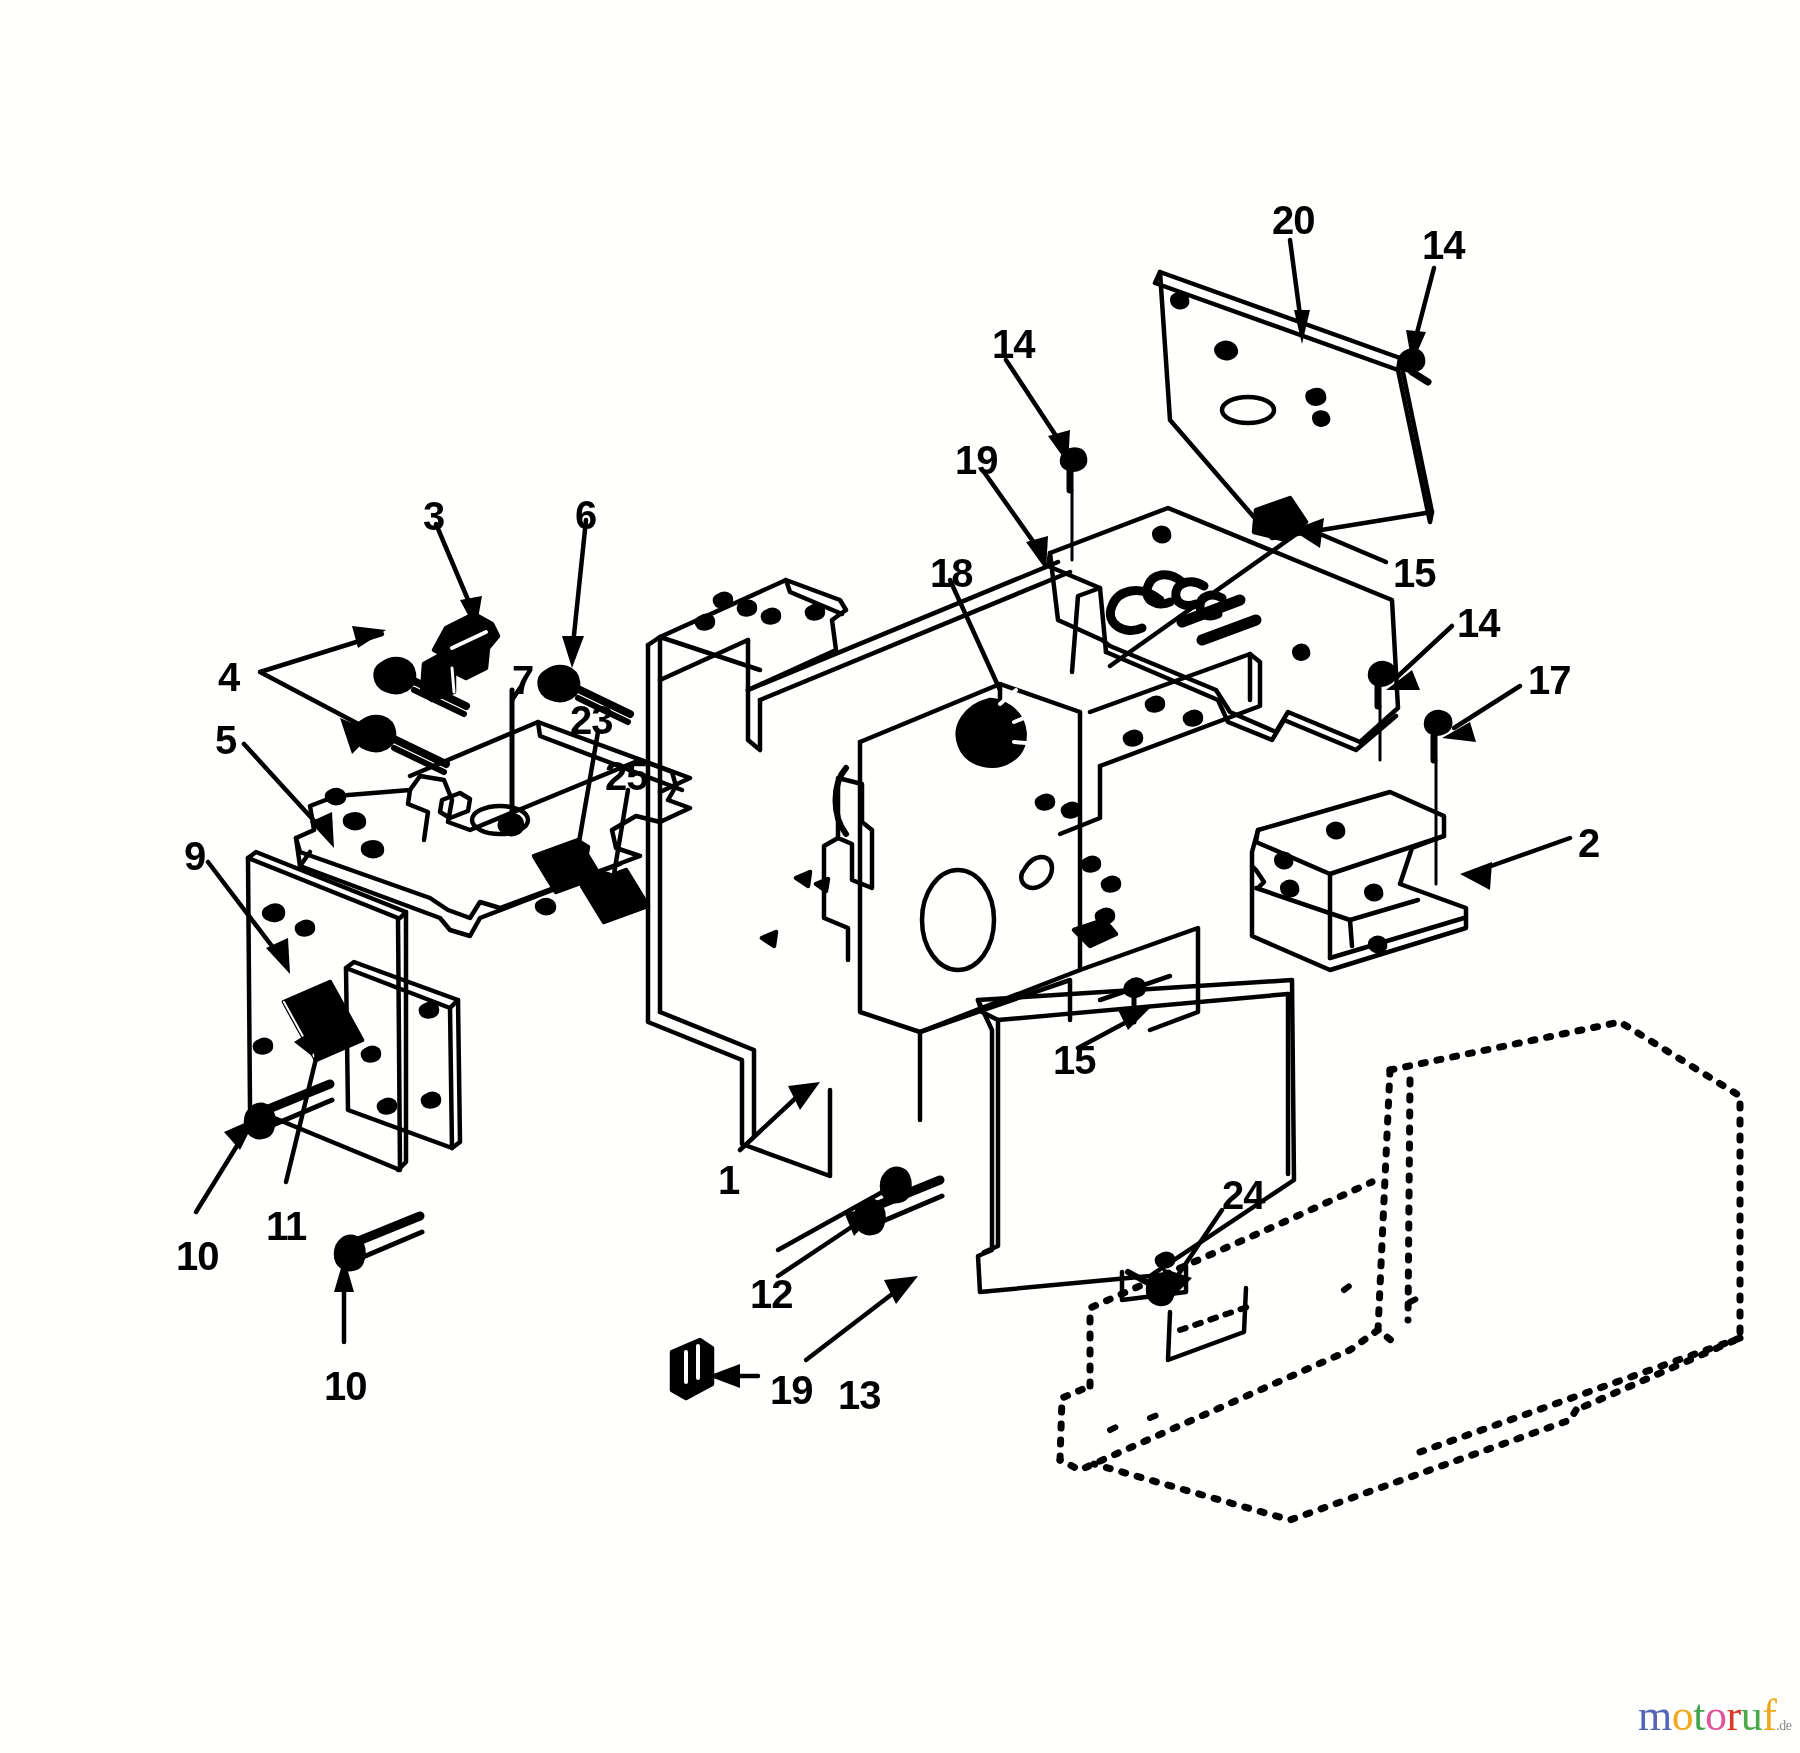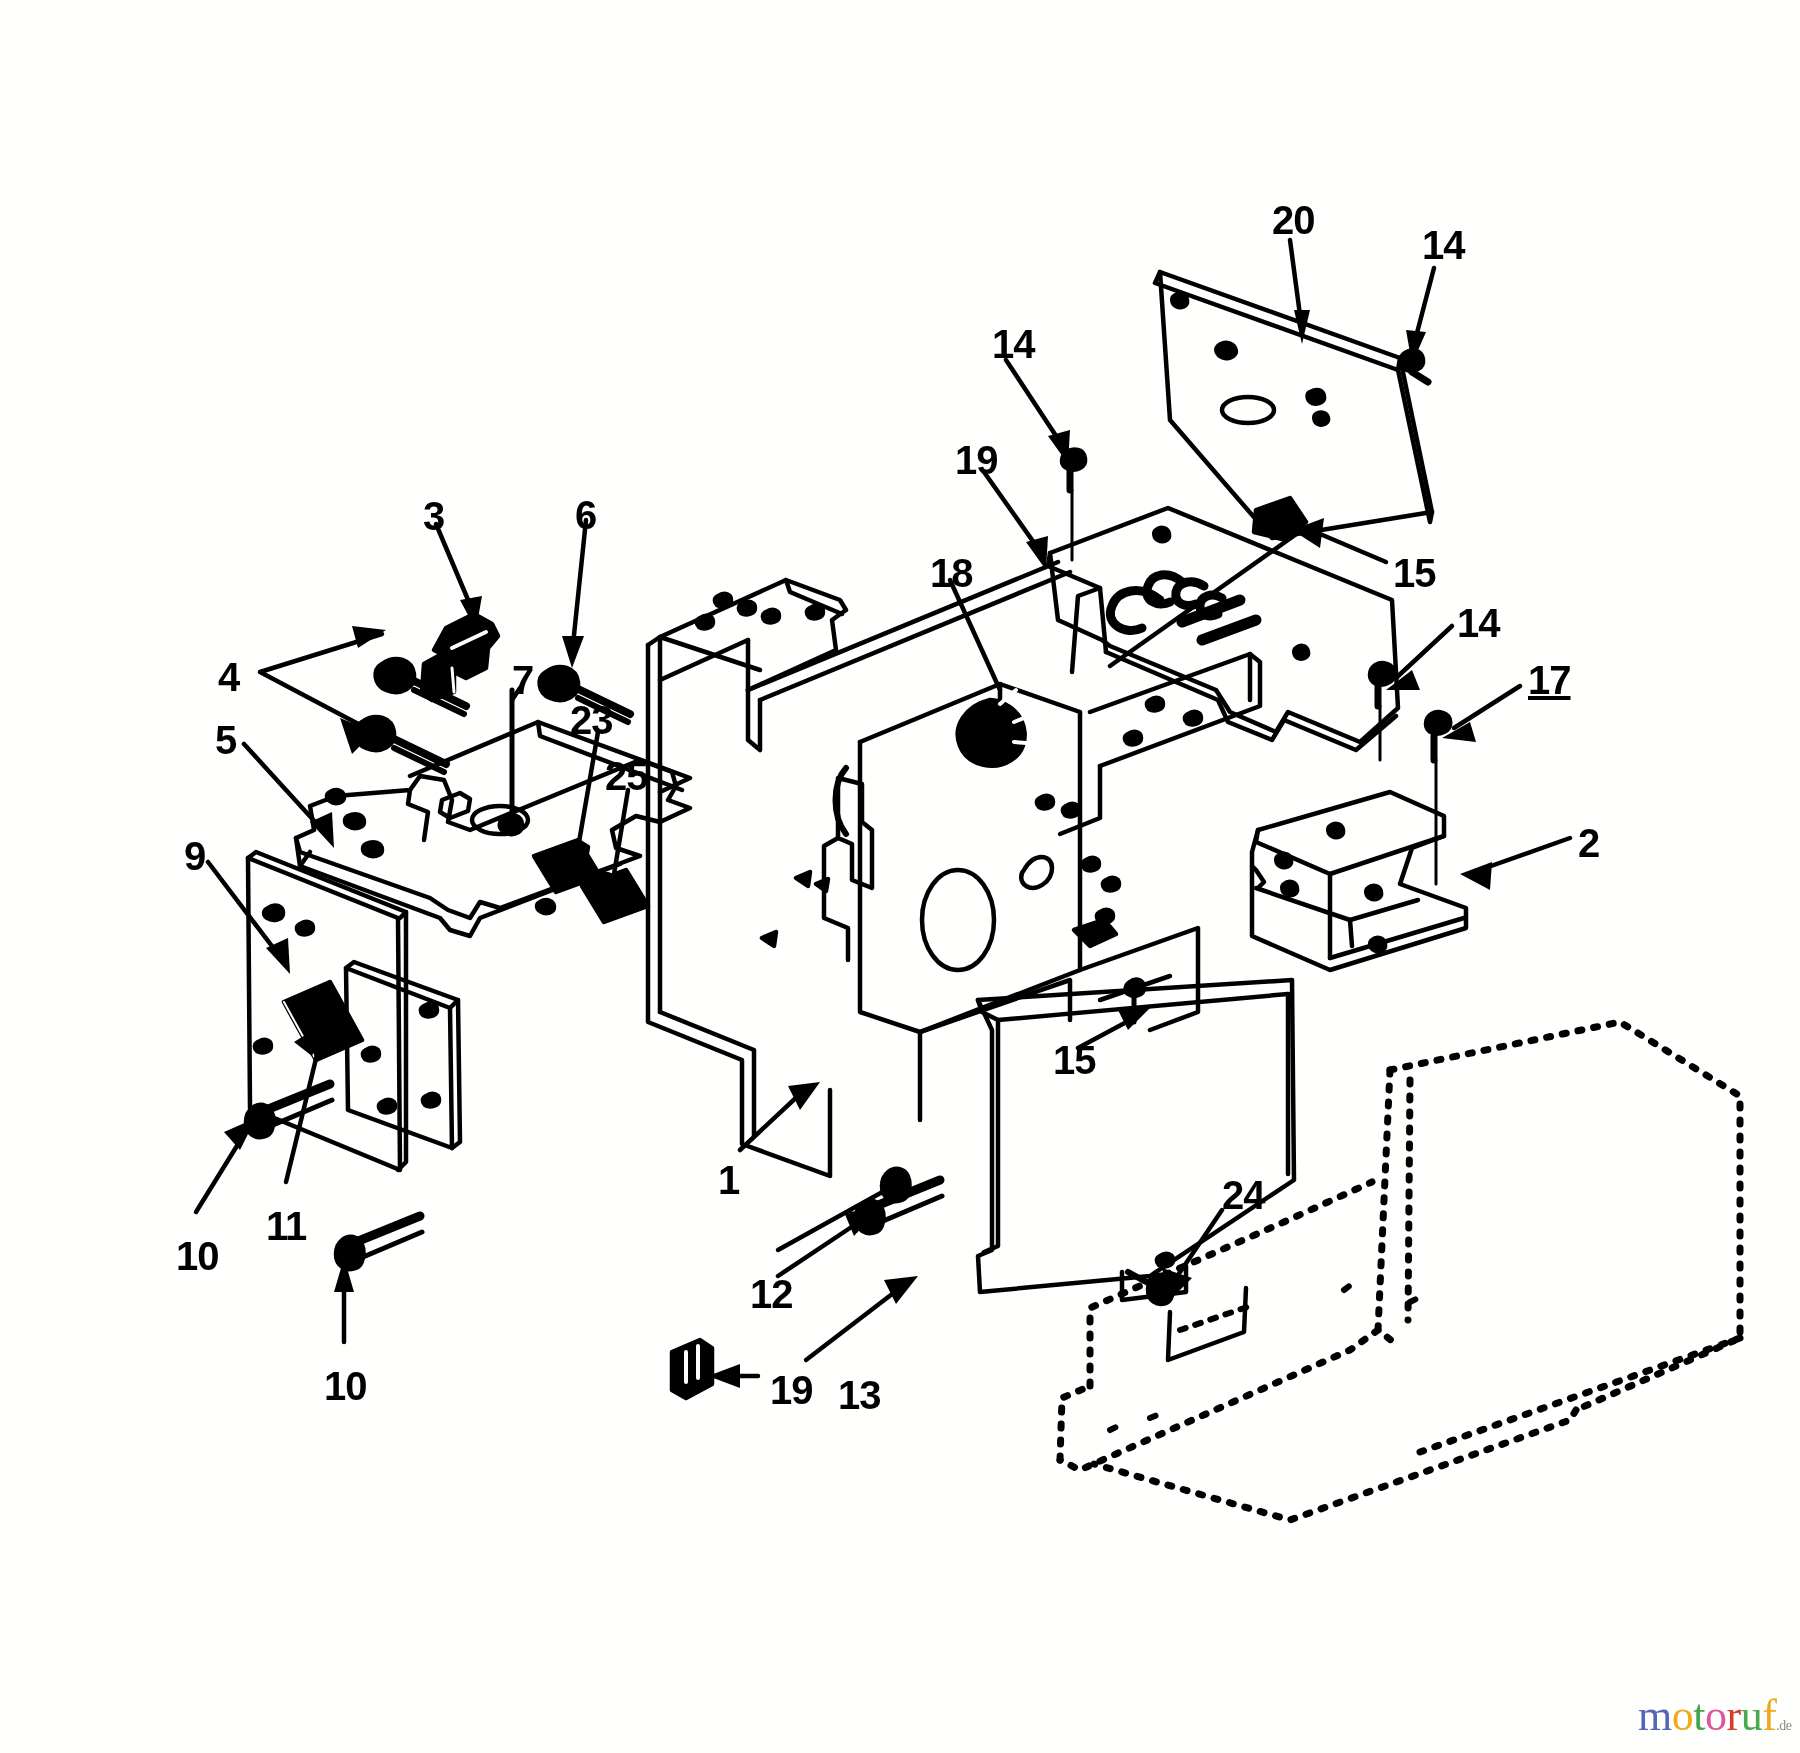--- a/index.html
+++ b/index.html
@@ -440,21 +440,21 @@
   <div class="callout" style="left:324px; top:1366px;">10</div>
   <div class="callout" style="left:733px;  top:1274px;margin-left:17px;">12</div>
   <div class="callout" style="left:838px;  top:1375px;">13</div>
   <div class="callout" style="left:770px;  top:1370px;">19</div>
   <div class="callout" style="left:992px;  top:324px;">14</div>
   <div class="callout" style="left:1422px; top:225px;">14</div>
   <div class="callout" style="left:1457px; top:603px;">14</div>
   <div class="callout" style="left:1393px; top:553px;">15</div>
   <div class="callout" style="left:1053px; top:1040px;">15</div>
   <div class="callout" style="left:1578px; top:823px;">2</div>
-  <div class="callout" style="left:1528px; top:660px;text-decoration:underline;">17</div>
+  <div class="callout" style="left:1528px; top:660px;">17</div>
   <div class="callout" style="left:930px;  top:553px;">18</div>
   <div class="callout" style="left:955px;  top:440px;">19</div>
   <div class="callout" style="left:1272px; top:200px;">20</div>
   <div class="callout" style="left:570px;  top:700px;">23</div>
   <div class="callout" style="left:1222px; top:1175px;">24</div>
   <div class="callout" style="left:605px;  top:756px;">25</div>
 
   <div id="watermark">
     <span class="l" style="color: rgb(85, 102, 181);">m</span><span class="l" style="color: rgb(240, 168, 28);">o</span><span class="l" style="color: rgb(63, 163, 74);">t</span><span class="l" style="color: rgb(224, 85, 154);">o</span><span class="l" style="color: rgb(217, 59, 43);">r</span><span class="l" style="color: rgb(74, 169, 76);">u</span><span class="l" style="color: rgb(240, 168, 28);">f</span><span class="suffix" style="color: rgb(138, 138, 138);">.de</span>
   </div>

